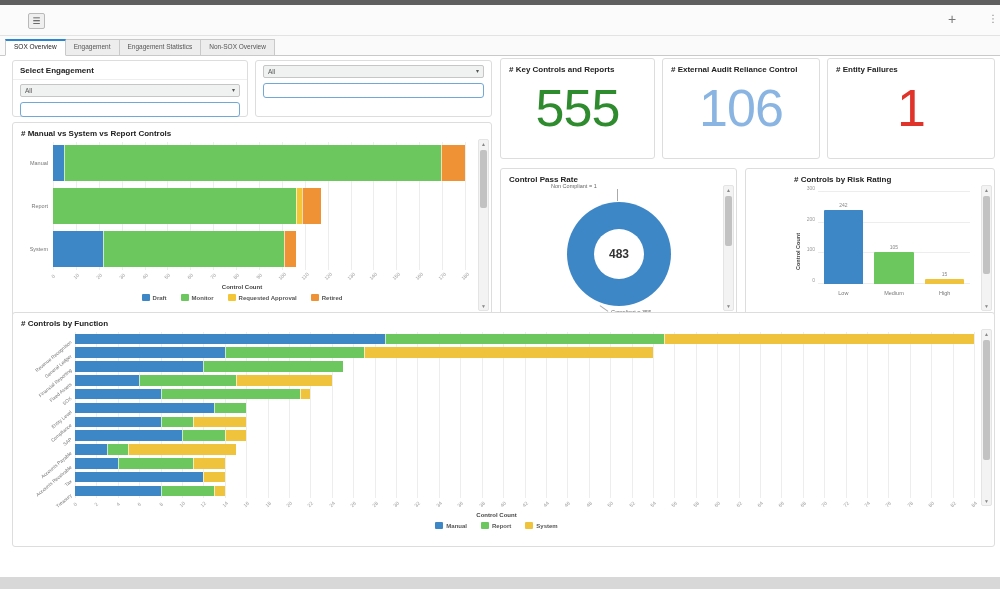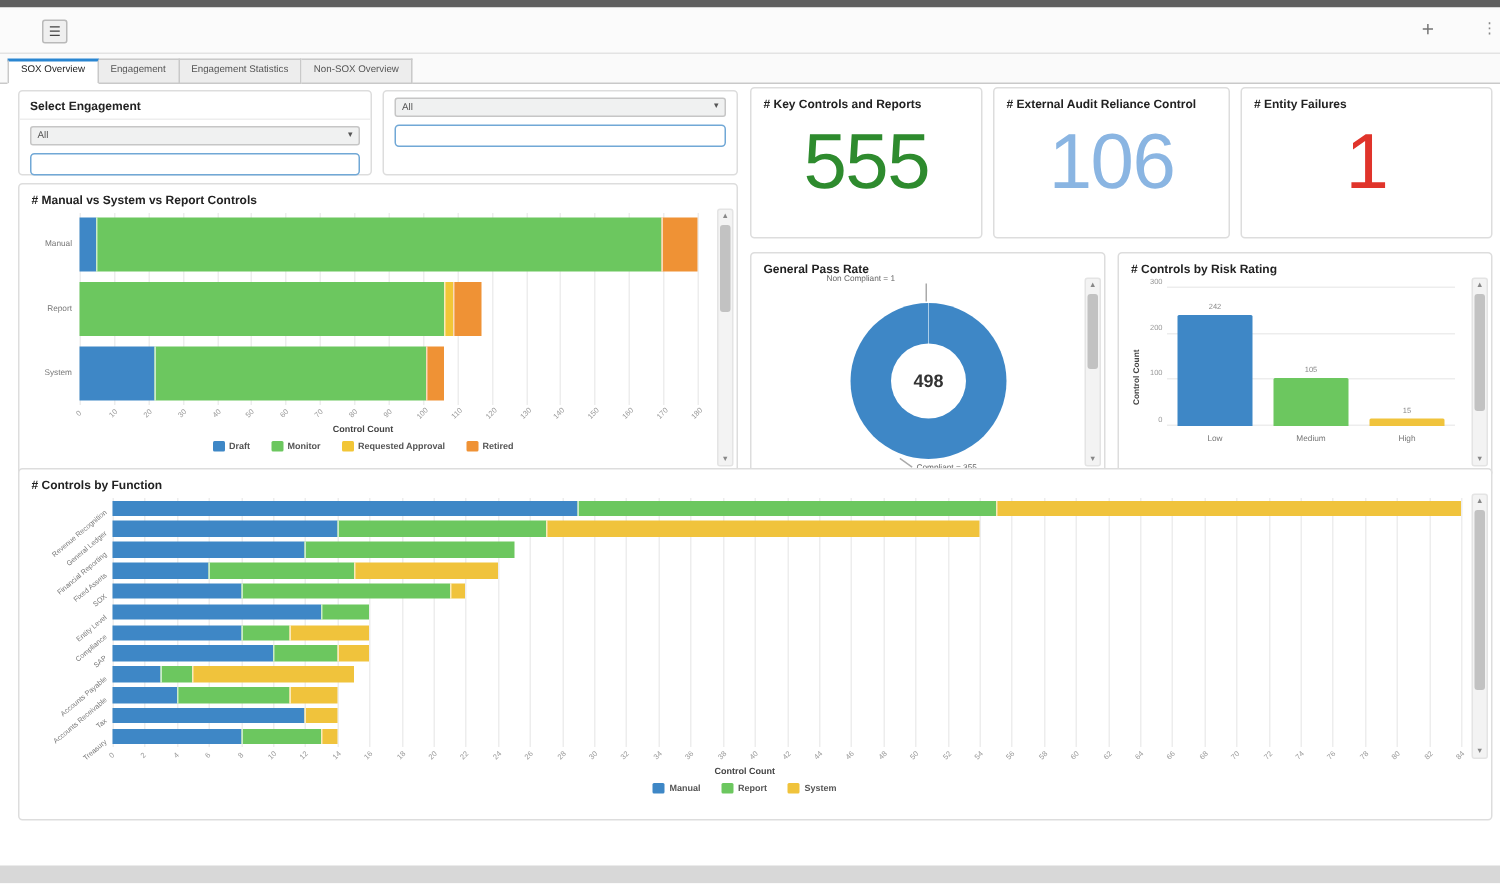--- a/index.html
+++ b/index.html
@@ -237,40 +237,40 @@
           </div>
       </div>
       <div class="vscroll" style="top:16px; bottom:6px;">
         <div class="arr arr-t">▲</div>
         <div class="thumb" style="height:58px;"></div>
         <div class="arr arr-b">▼</div>
       </div>
     </div>
 
     <div class="panel" style="left:500px; top:112px; width:237px; height:150px;">
-      <div class="panel-title">General Pass Rate</div>
+      <div class="panel-title">Control Pass Rate</div>
       <div class="donut-wrap">
         <div class="donut-label" style="left:50px; top:-1px;">Non Compliant = 1</div>
         <div class="leader" style="left:116px; top:5px; width:1px; height:12px;"></div>
         <div class="donut" id="donut" style="background: conic-gradient(from -0.505618deg, rgb(170, 205, 233) 0deg, rgb(170, 205, 233) 1.01124deg, rgb(62, 135, 198) 1.01124deg, rgb(62, 135, 198) 360deg);">
           <div class="donut-hole">
-            <span class="donut-total">498</span>
+            <span class="donut-total">483</span>
           </div>
         </div>
         <div class="leader" style="left:98px; top:124px; width:10px; height:1px; transform:rotate(35deg);"></div>
         <div class="donut-label" style="left:110px; top:125px;">Compliant = 355</div>
       </div>
       <div class="vscroll" style="top:16px; bottom:6px;">
         <div class="arr arr-t">▲</div>
         <div class="thumb" style="height:50px;"></div>
         <div class="arr arr-b">▼</div>
       </div>
     </div>
 
-    <div class="panel" style="left:745px; top:112px; width:250px; height:150px;">
+    <div class="panel" style="left:745px; top:112px; width:250px; height:150px;padding-left:40px;">
       <div class="panel-title"># Controls by Risk Rating</div>
       <div class="vchart" style="height:124px;">
         <div class="ylabel-rot" style="left:9px; top:86px;">Control Count</div>
         <div class="vplot" id="riskplot" style="left:32px; right:24px; top:8px; height:92px;">
             <div class="hgridline" style="bottom: 0%;"></div>
             <span class="ytick" style="bottom: calc(0% - 2px);">0</span>
             <div class="hgridline" style="bottom: 33.3333%;"></div>
             <span class="ytick" style="bottom: calc(33.3333% - 2px);">100</span>
             <div class="hgridline" style="bottom: 66.6667%;"></div>
             <span class="ytick" style="bottom: calc(66.6667% - 2px);">200</span>

